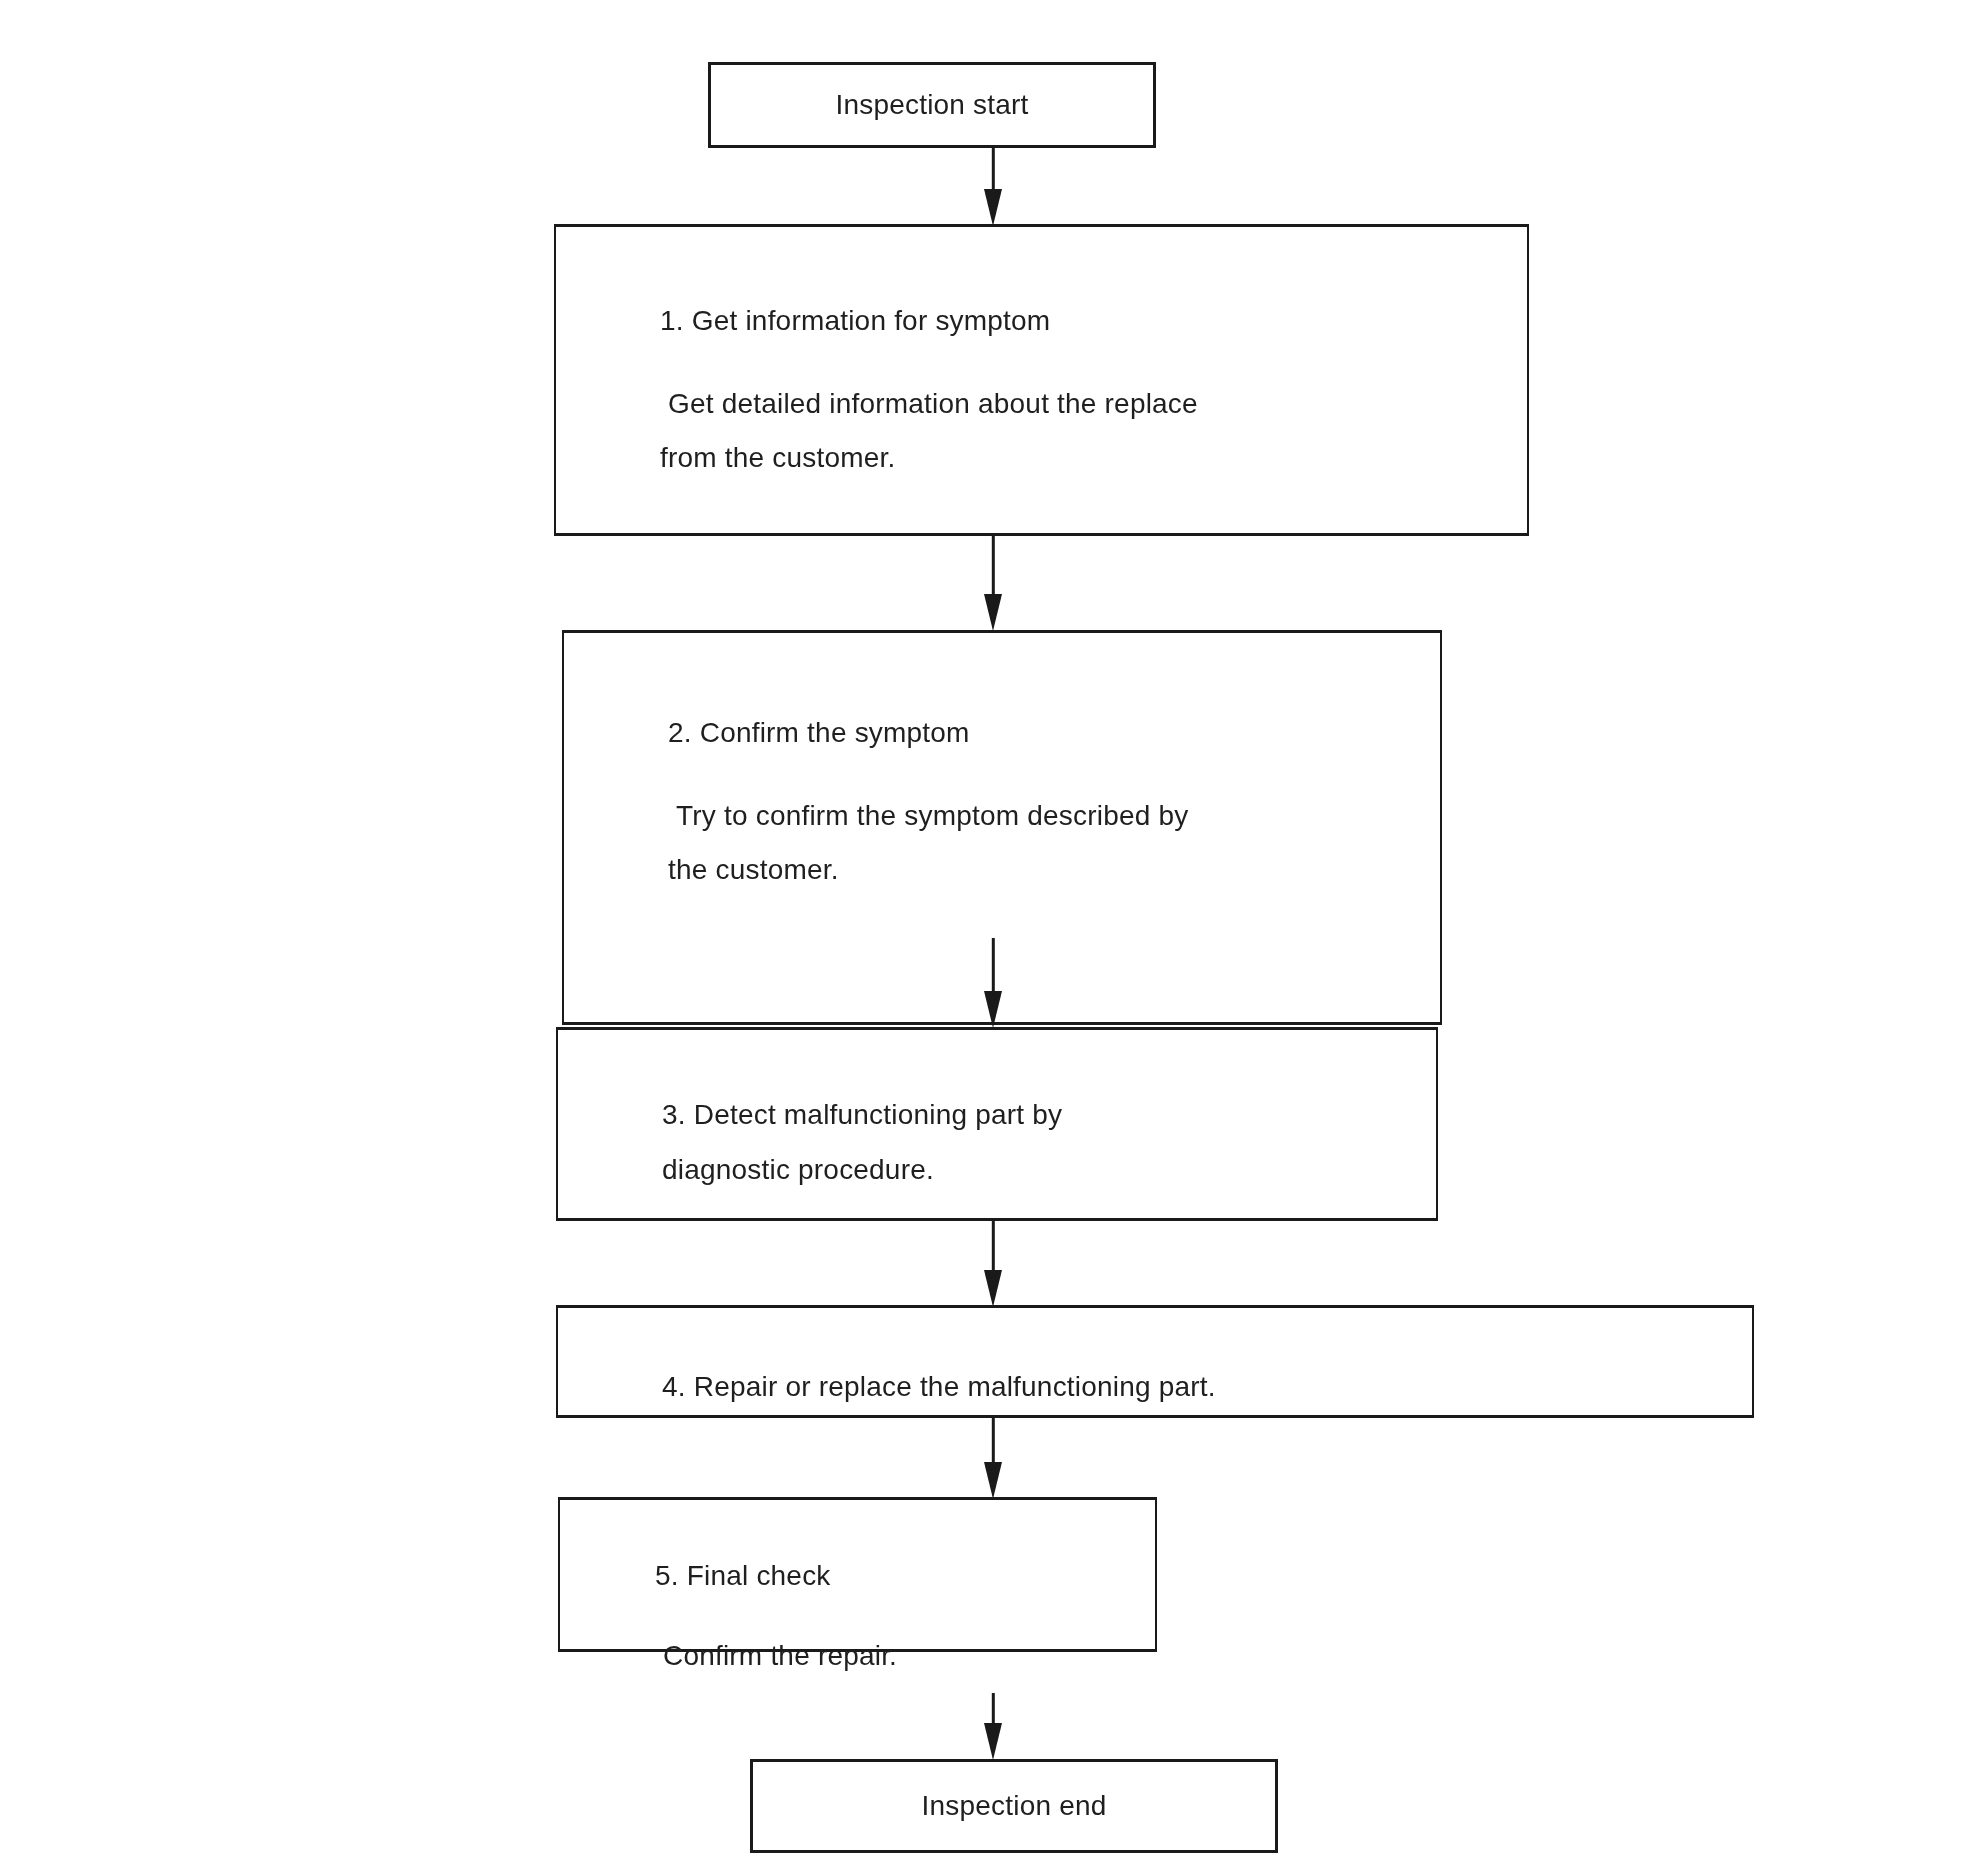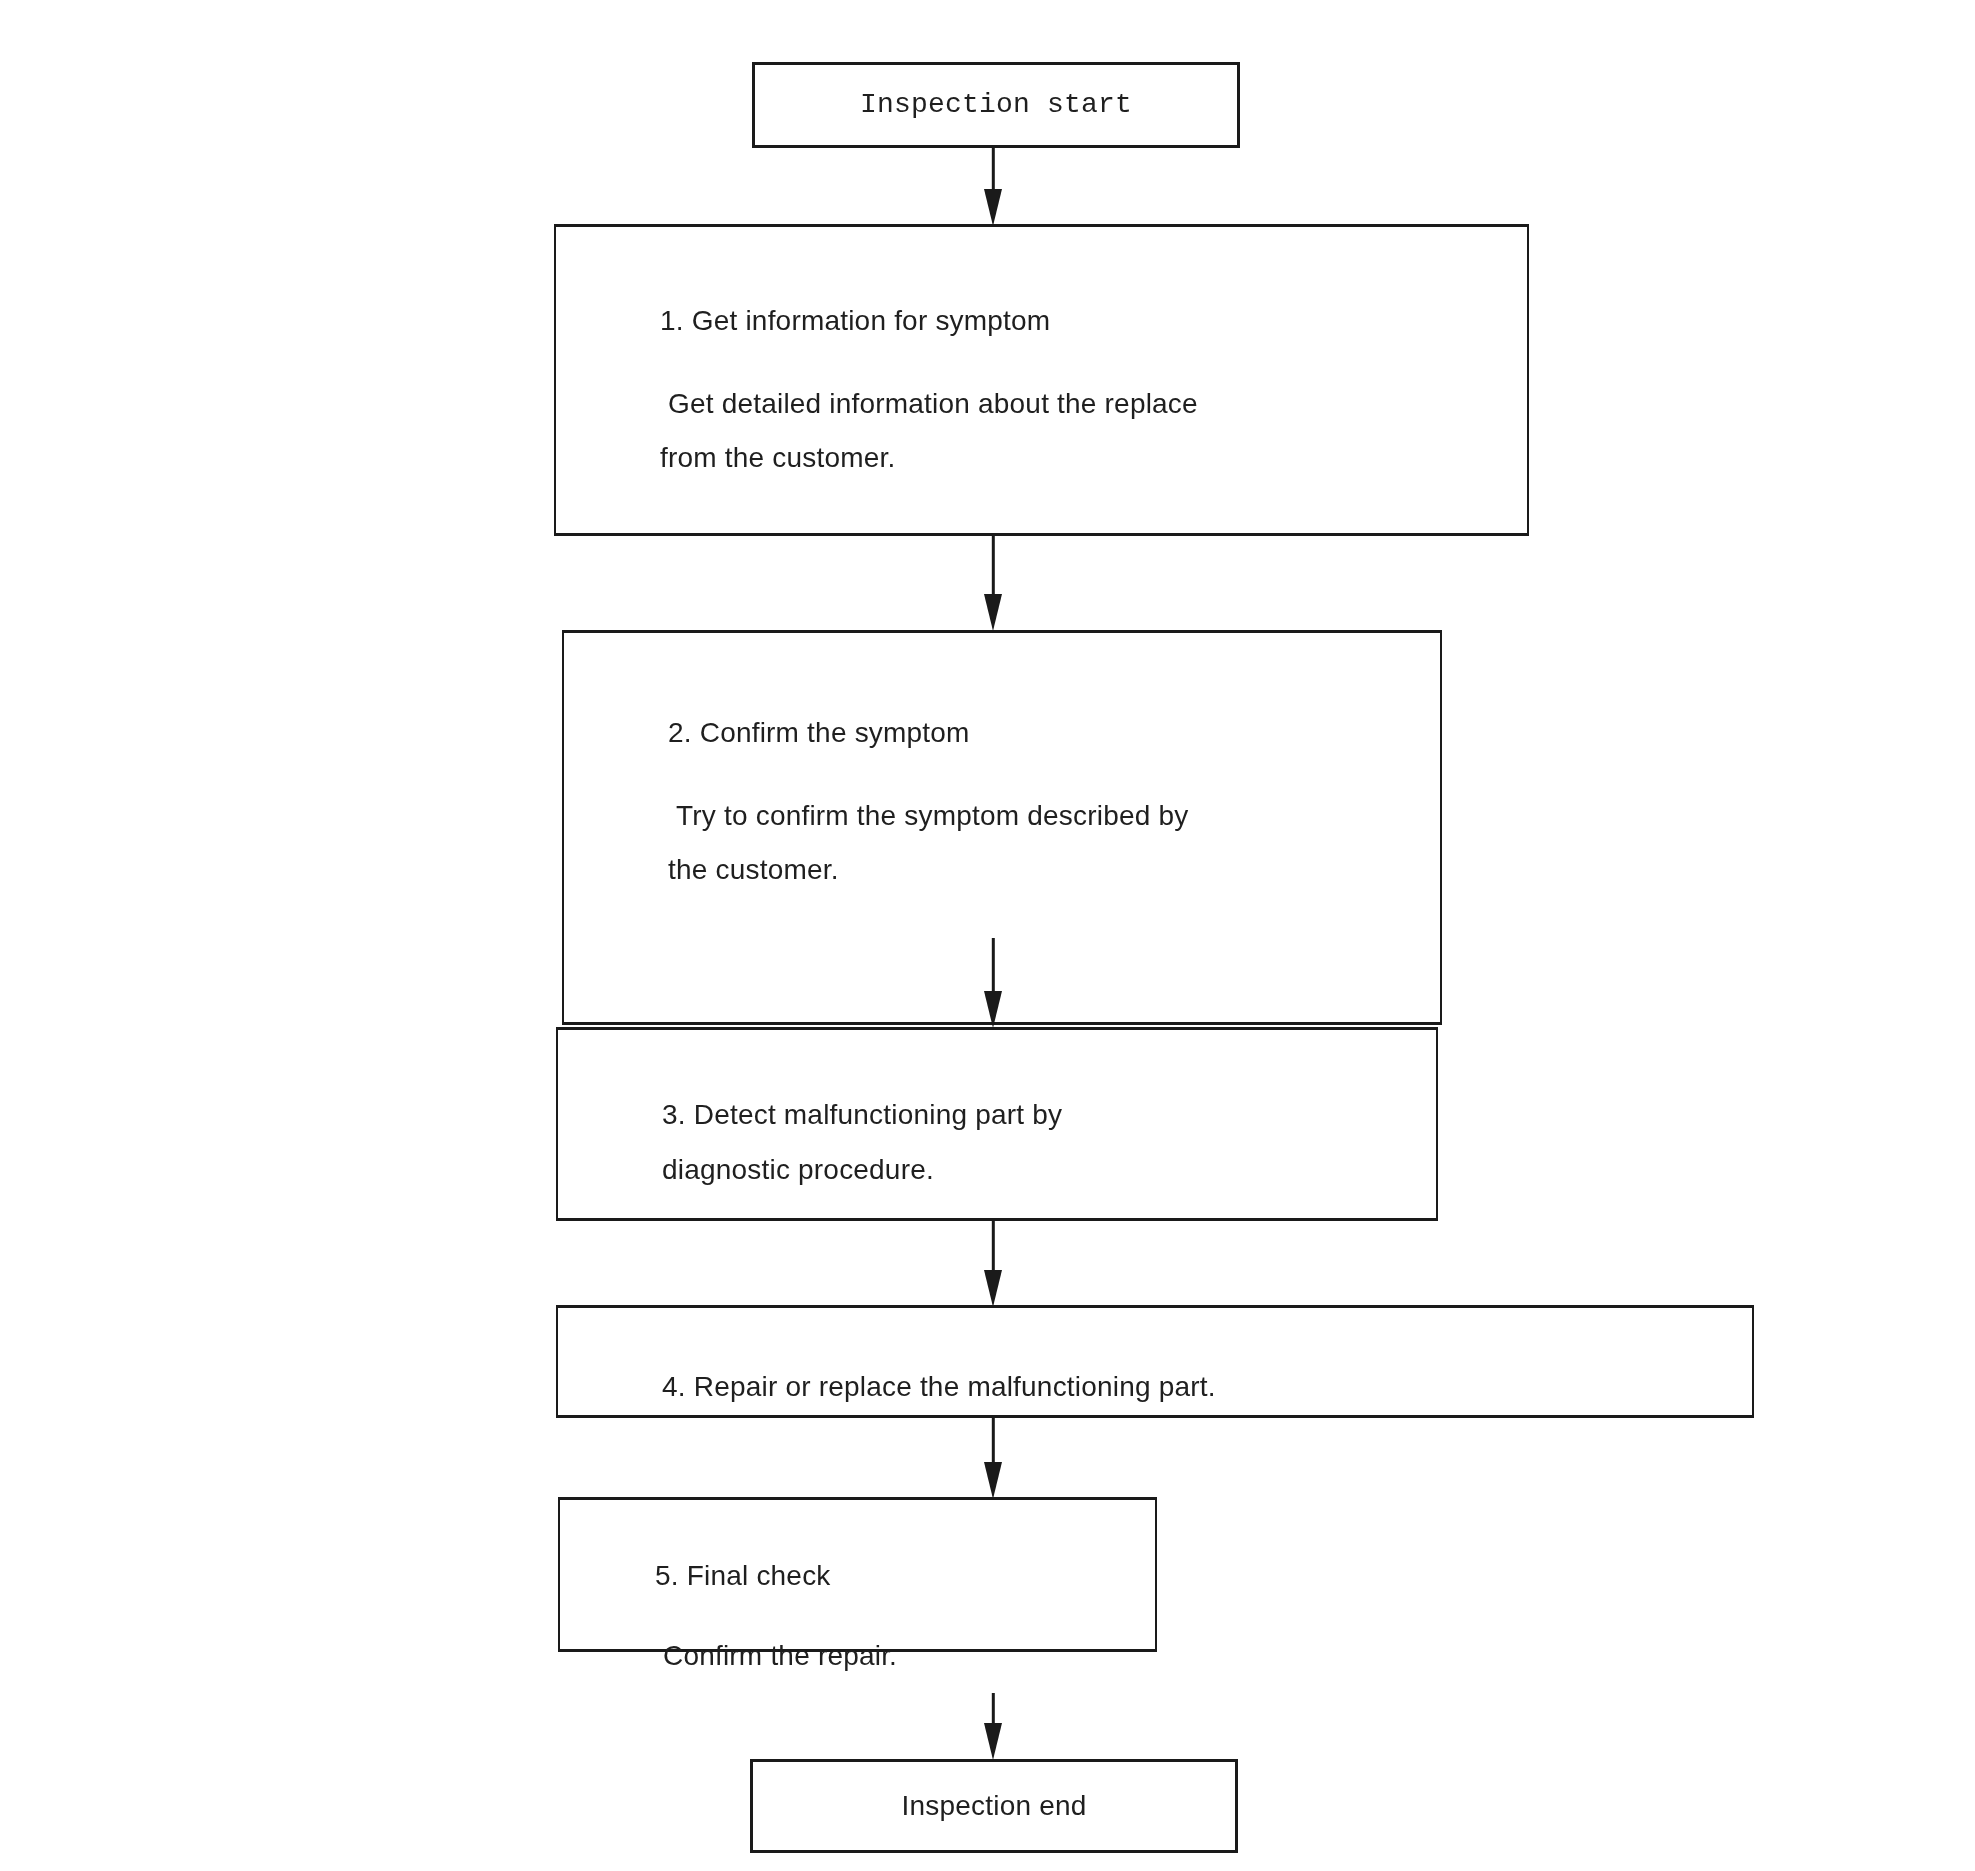--- a/index.html
+++ b/index.html
@@ -38,28 +38,28 @@
     padding: 0 39px 0 104px;
   }
   .heading {
     white-space: pre-wrap;
   }
   .body {
     white-space: pre-wrap;
     margin: 28px 0 0 0;
   }
   
-  #node-start { left: 752px; top: 62px;  width: 488px;  height: 86px; font-family: Liberation Mono, monospace; }
+  #node-start { left: 708px; top: 62px;  width: 448px;  height: 86px; }
   #node-step1 { left: 554px; top: 224px;  width: 975px; height: 312px; padding-top: 67px; }
   #node-step2 { left: 562px; top: 630px; width: 880px; height: 395px; padding-top: 73px; }
   #node-step3 { left: 556px; top: 1027px; width: 882px; height: 194px; padding-top: 58px; }
   #node-step4 { left: 556px; top: 1305px; width: 1198px; height: 113px; display: flex; align-items: flex-end; }
   #node-step5 { left: 558px; top: 1497px; width: 599px; height: 155px; padding-top: 49px; padding-left: 95px; }
   #node-step5 .body { margin-top: 25.4px; }
-  #node-end   { left: 750px; top: 1759px; width: 488px;  height: 94px; }
+  #node-end   { left: 750px; top: 1759px; width: 528px;  height: 94px; }
   
   .connector {
     position: absolute;
     left: 981px;
     width: 24.4px;
   }
   .connector .stem {
     position: absolute;
     left: 50%;
     transform: translateX(-50%);

